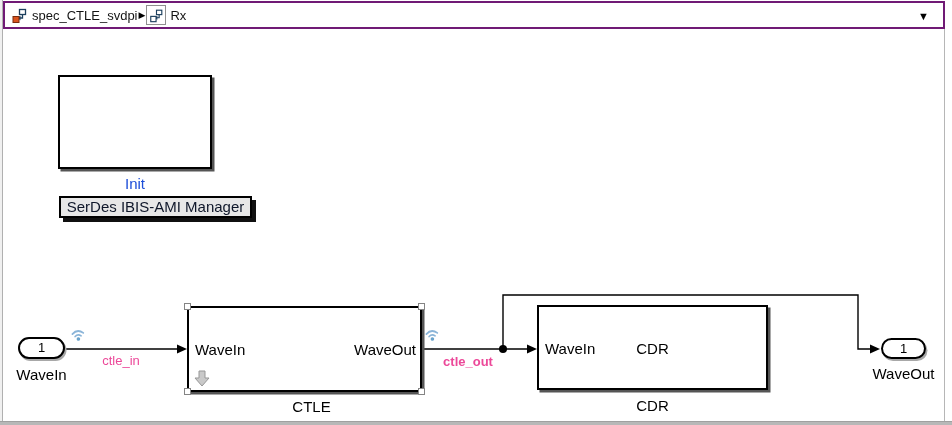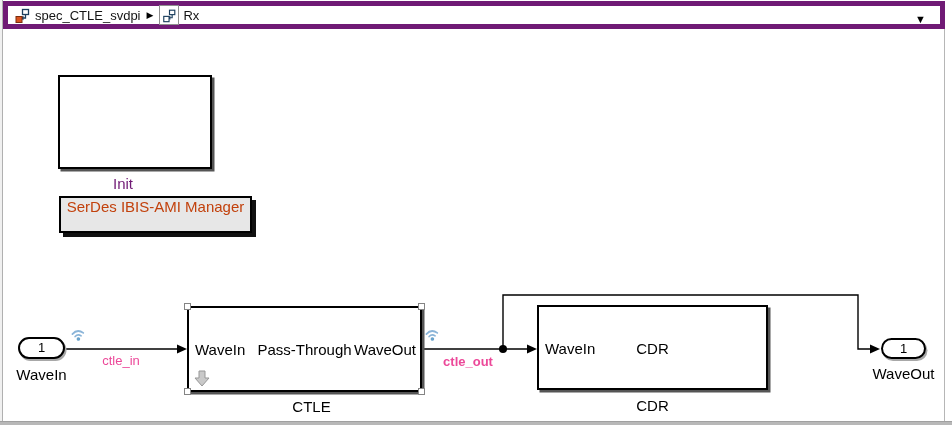--- a/index.html
+++ b/index.html
@@ -9,47 +9,47 @@
   .abs { position:absolute; }
 
   
   .left-gutter { left:0; top:0; width:2px; height:425px; background:#f0f0f0; }
   .left-line   { left:2px; top:0; width:1px; height:425px; background:#b0b0b0; }
   .right-line  { left:944px; top:29px; width:1px; height:392px; background:#b6b6b6; }
   .bottom-strip{ left:0; top:421px; width:952px; height:4px; background:#b8b8b8; border-top:1px solid #a0a0a0; }
 
   .breadcrumb-bar {
     left:3px; top:1px; width:942px; height:28px;
-    background:#ffffff; border:5px solid #701a75;
-    display:flex; align-items:center; gap:5px; padding:0 6px;
+    background:#ffffff; border:2px solid #701a75;
+    display:flex; align-items:center; padding:0 6px;
     font-size:13px; color:#141414; z-index:10;
   }
   .crumb { display:flex; align-items:center; gap:4px; cursor:default; }
   .crumb-sep { font-size:9px; color:#000; padding:0 1px; }
   .subsys-btn { width:20px; height:20px; border:1px solid #8f8f8f; background:#fff;
                 display:flex; align-items:center; justify-content:center; }
   .bar-dropdown { position:absolute; right:14px; top:7px; font-size:11px; color:#000; cursor:pointer; }
 
   .canvas { left:0; top:0; width:952px; height:425px; background:#fff; z-index:0; }
 
   
   svg.wires { left:0; top:0; width:952px; height:425px; z-index:1; }
   svg.wires path.wire { stroke:#000; stroke-width:1.4; fill:none; }
   svg.wires polygon.arrow { fill:#000; }
 
   
   .blk { background:#fff; border:2px solid #000; z-index:2; }
   .blk-shadow { box-shadow:2.5px 2.5px 0 #555; }
 
   .init-block   { left:58px;  top:75px;  width:154px; height:94px; }
-  .init-label   { left:46px;  top:175px; width:154px; text-align:center; font-size:15px; color:#701a75; z-index:2; }
+  .init-label   { left:58px;  top:175px; width:154px; text-align:center; font-size:15px; color:#1d4ed8; z-index:2; }
 
-  .manager-btn  { left:59px; top:196px; width:193px; height:37px;
+  .manager-btn  { left:59px; top:196px; width:193px; height:22px;
                   background:#e7e7e7; border:2px solid #000; box-shadow:4px 4px 0 #101010;
-                  font-size:15px; color:#c2410c; text-align:center; line-height:18px; z-index:2; cursor:pointer; }
+                  font-size:15px; color:#0f172a; text-align:center; line-height:18px; z-index:2; cursor:pointer; }
 
   .port { border-radius:12px; border:2px solid #000; background:#fff;
           text-align:center; font-size:13px; color:#000;
           box-shadow:1.5px 2px 0 #a8a8a8; z-index:2; }
   .inport   { left:18px;  top:337px; width:47px; height:22px; line-height:18px; }
   .outport  { left:881px; top:338px; width:45px; height:21px; line-height:17px; }
   .inport-label  { left:4px;   top:366px; width:75px; text-align:center; font-size:15px; z-index:2; }
   .outport-label { left:863px; top:365px; width:81px; text-align:center; font-size:15px; z-index:2; }
 
   .ctle-block { left:187px; top:306px; width:235px; height:86px; }
@@ -143,21 +143,20 @@
     <path d="M6,10.2 Q9,7.6 12,10.2" fill="none" stroke="#8ab4d8" stroke-width="1.7" stroke-linecap="round"></path>
     <circle cx="9" cy="13" r="1.8" fill="#6aa3cc"></circle>
   </g>
 </svg>
 
 <div class="abs sig-label ctle-in-label">ctle_in</div>
 <div class="abs sig-label ctle-out-label">ctle_out</div>
 
 <div class="abs blk blk-shadow ctle-block">
   <span class="port-text pt-left">WaveIn</span>
-  <span class="port-text pt-center">Pass-Through</span>
   <span class="port-text pt-right">WaveOut</span>
   <svg class="down-badge" width="16" height="17" viewBox="0 0 16 17">
     <polygon points="5,1 11,1 11,8 15,8 8,16 1,8 5,8" fill="#c9c9c9" stroke="#979797" stroke-width="1"></polygon>
   </svg>
   <span class="handle h-tl"></span>
   <span class="handle h-tr"></span>
   <span class="handle h-bl"></span>
   <span class="handle h-br"></span>
 </div>
 <div class="abs ctle-label">CTLE</div>

